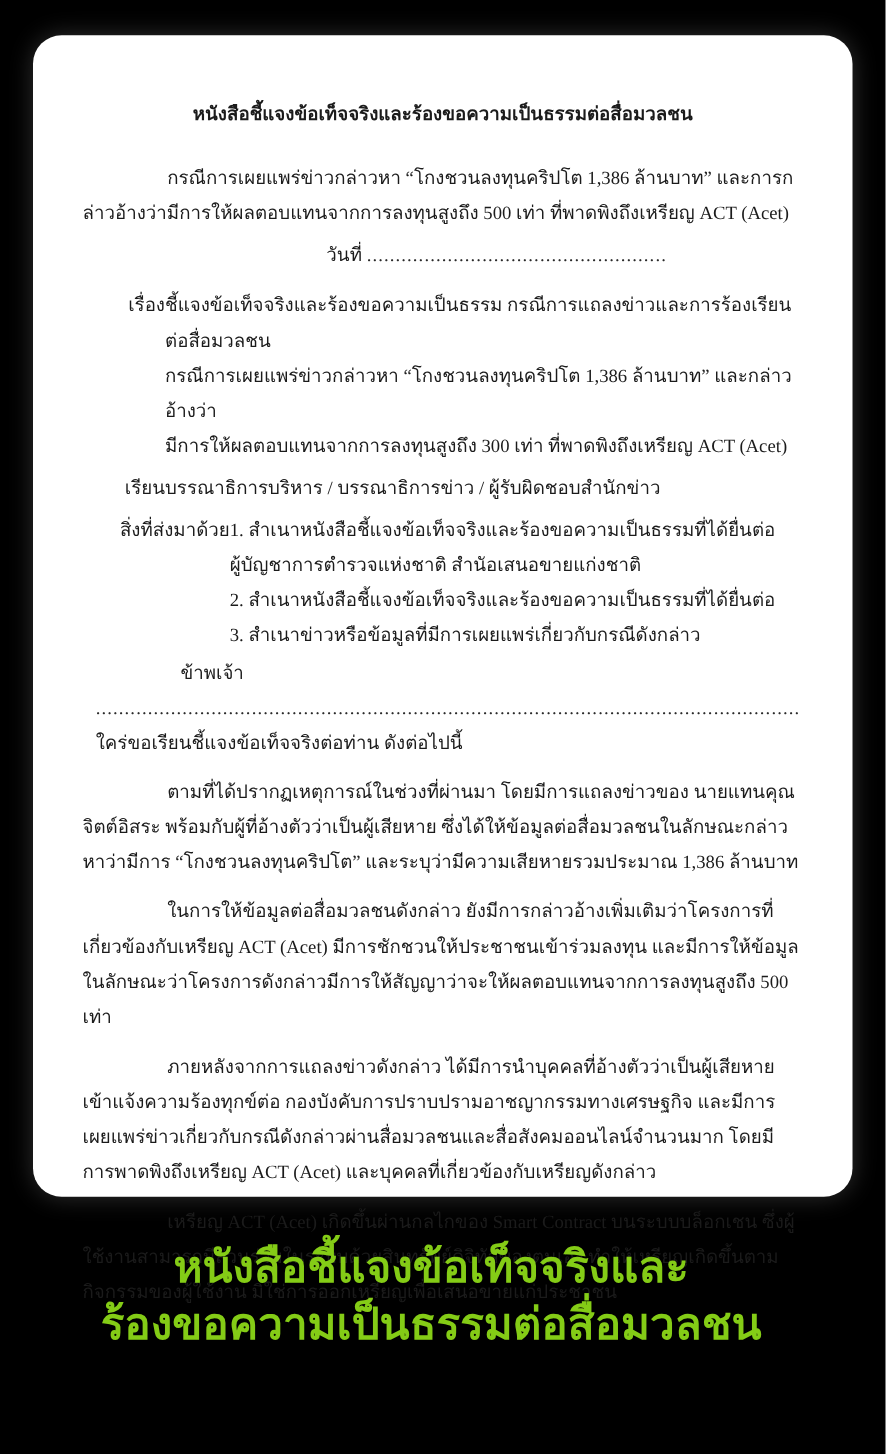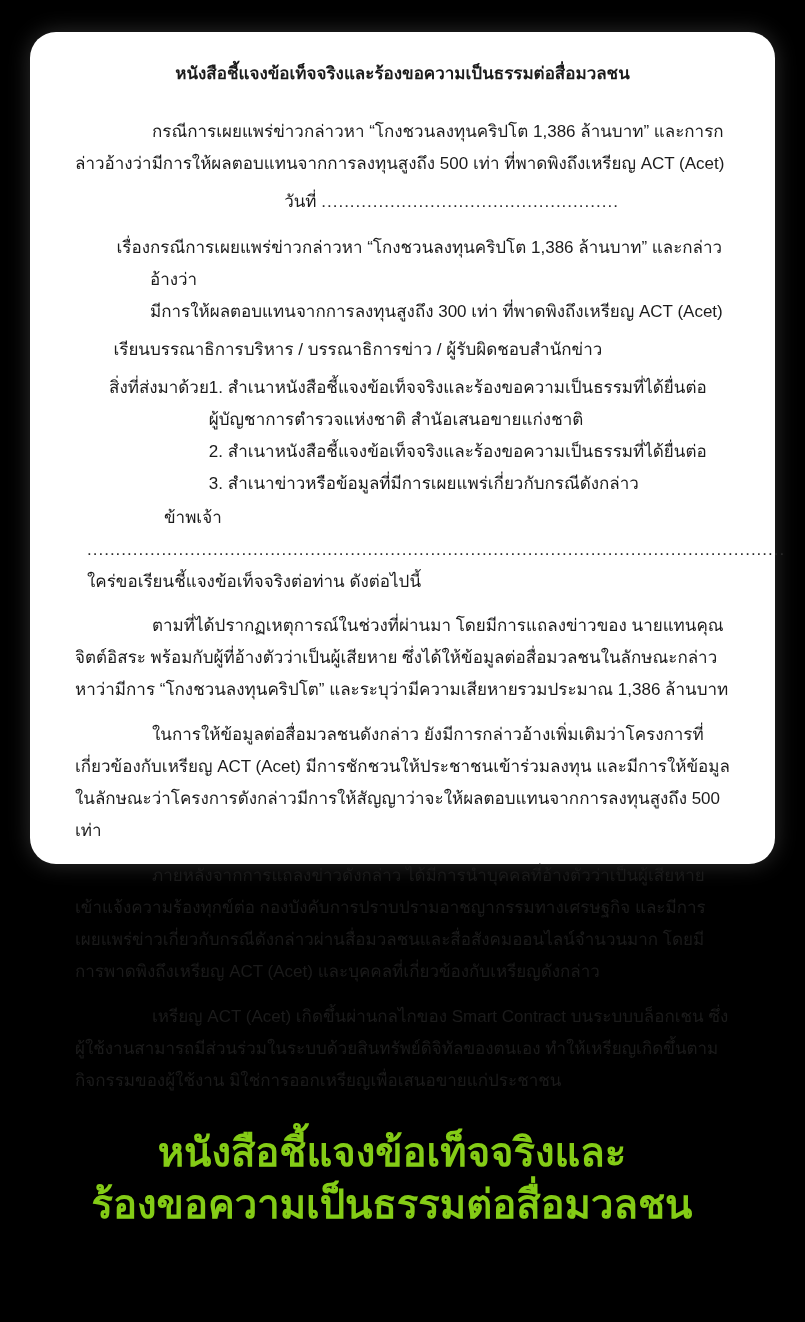--- a/index.html
+++ b/index.html
@@ -12,29 +12,30 @@
     background: #000000;
     position: relative;
     overflow: hidden;
     font-family: "Liberation Sans", sans-serif;
   }
   .doc-card {
     position: absolute;
     left: 30px;
     top: 32px;
     width: 745px;
-    height: 832px;
+    height: 1056px;
     background: #ffffff;
     border-radius: 26px;
     box-shadow: 0 0 22px rgba(170,170,170,0.28);
     box-sizing: border-box;
-    padding: 26px 45px 0 45px;
+    padding: 56px 45px 0 45px;
     color: #1b1b1b;
     font-size: 17px;
     line-height: 32px;
+    font-family: Liberation Serif, serif;
   }
   .doc-title {
     text-align: center;
     font-weight: bold;
     margin: 0 0 26px 0;
   }
   .intro {
     margin: 0 0 6px 0;
     text-indent: 77px;
   }
@@ -97,20 +98,21 @@
   <p class="intro">กรณีการเผยแพร่ข่าวกล่าวหา “โกงชวนลงทุนคริปโต 1,386 ล้านบาท” และการกล่าวอ้างว่ามีการให้ผลตอบแทนจากการลงทุนสูงถึง 500 เท่า ที่พาดพิงถึงเหรียญ ACT (Acet)</p>
 
   <div class="date-line">
     <span>วันที่</span>
     <span class="dots">....................................................</span>
   </div>
 
   <div class="field">
     <div class="field-label">เรื่อง</div>
     <div class="field-content">
+      <div>ชี้แจงข้อเท็จจริงและร้องขอความเป็นธรรม กรณีการแถลงข่าวและการร้องเรียนต่อสื่อมวลชน</div>
       <div>กรณีการเผยแพร่ข่าวกล่าวหา “โกงชวนลงทุนคริปโต 1,386 ล้านบาท” และกล่าวอ้างว่า</div>
       <div>มีการให้ผลตอบแทนจากการลงทุนสูงถึง 300 เท่า ที่พาดพิงถึงเหรียญ ACT (Acet)</div>
     </div>
   </div>
 
   <div class="field">
     <div class="field-label">เรียน</div>
     <div class="field-content">บรรณาธิการบริหาร / บรรณาธิการข่าว / ผู้รับผิดชอบสำนักข่าว</div>
   </div>
 

